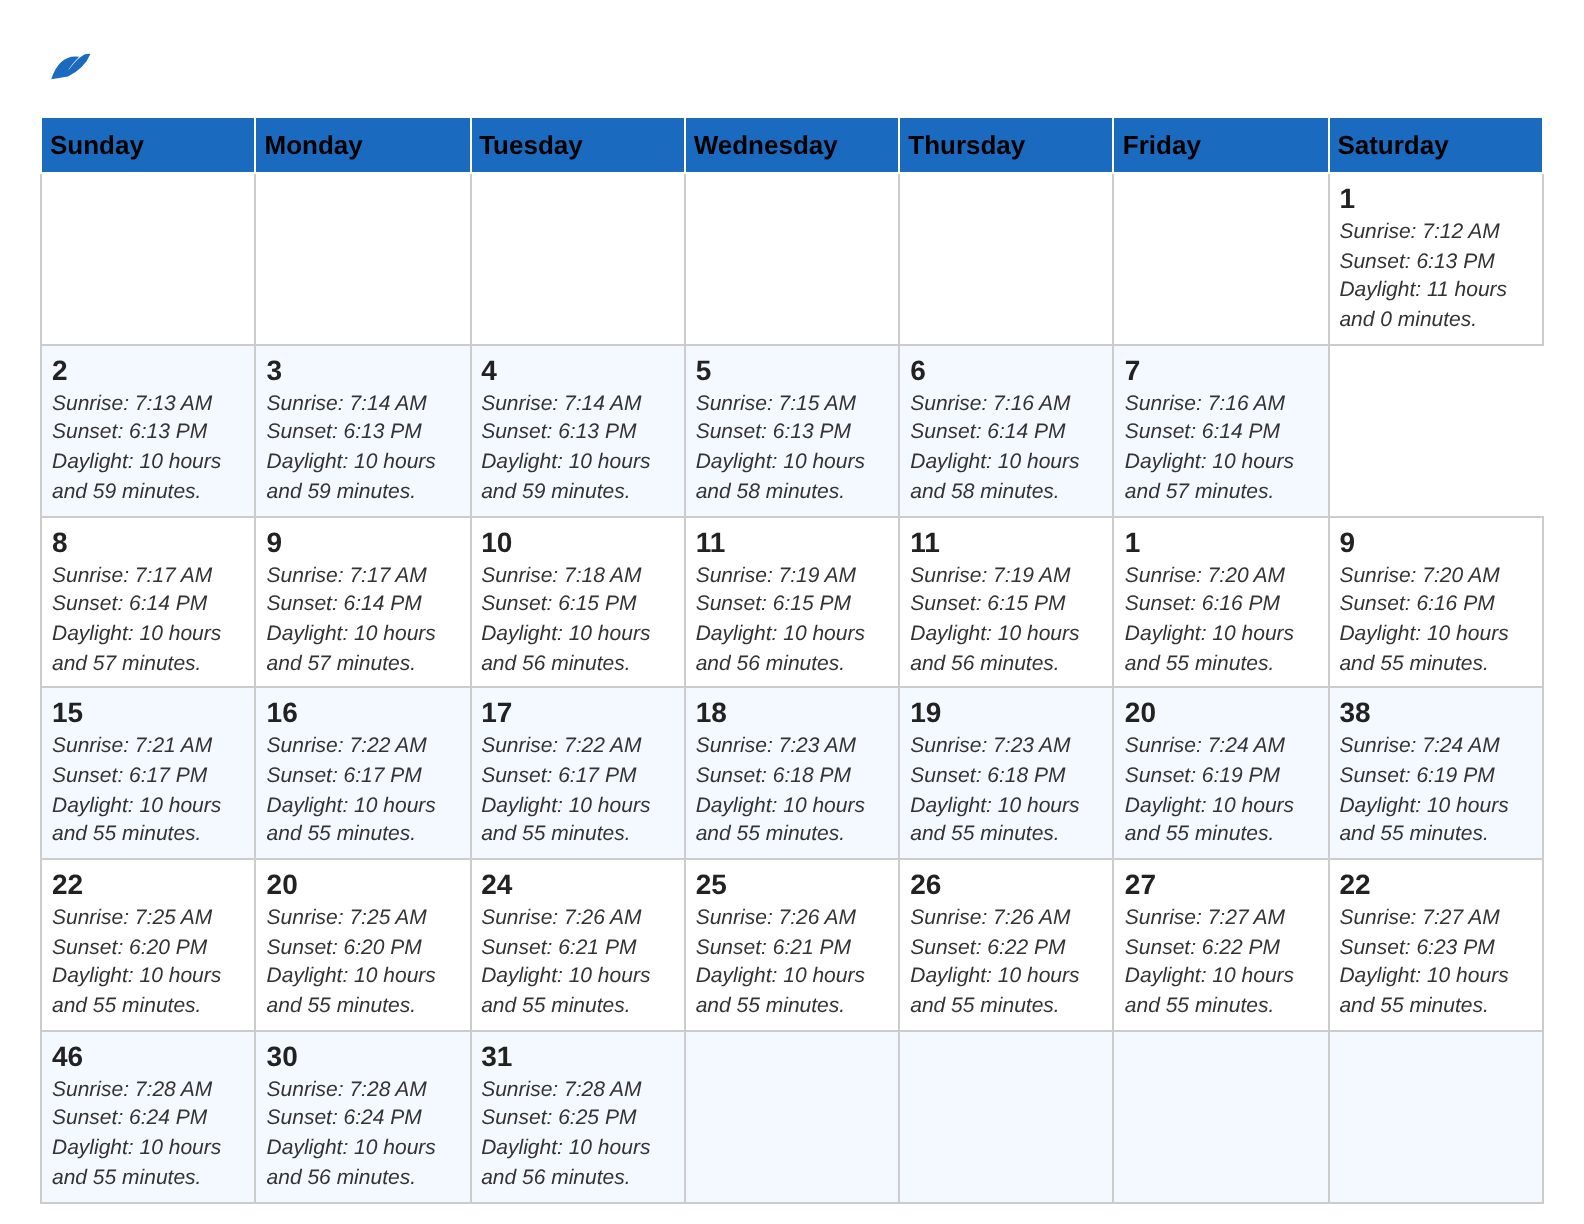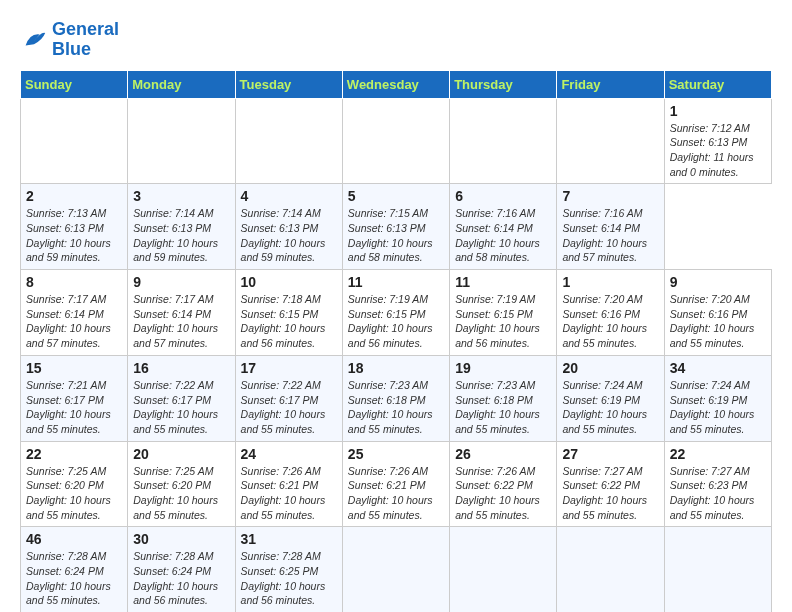--- a/index.html
+++ b/index.html
@@ -46,21 +46,21 @@
       font-size: 15px;
       color: #555;
     }
     table {
       width: 100%;
       border-collapse: collapse;
       font-size: 11px;
     }
     thead tr th {
       background-color: #1a6bbf;
-      color: #bef264;
+      color: #000000;
       padding: 6px 4px;
       text-align: left;
       font-size: 13px;
       font-weight: bold;
       border: 1px solid #fff;
     }
     td {
       border: 1px solid #ccc;
       padding: 4px 5px;
       vertical-align: top;
@@ -90,26 +90,20 @@
     }
   </style>
 </head>
 <body>
 
 <div class="header">
   <div class="logo">
     <svg class="logo-bird" viewBox="0 0 40 40">
       <path d="M8,28 Q14,10 28,12 Q22,18 20,22 Q30,8 36,10 Q32,20 20,26 Z" fill="#1a6bbf"></path>
     </svg>
-    <div>
-      <div class="logo-text">
-        <span>General</span><br>
-        <span>Blue</span>
-      </div>
-    </div>
   </div>
   <div class="title-area">
     <div class="month-title"></div>
     <div class="location"></div>
   </div>
 </div>
 
 <table>
   <thead>
     <tr>
@@ -149,21 +143,21 @@
         <td><span class="day-num">1</span><span class="day-info">Sunrise: 7:20 AM<br>Sunset: 6:16 PM<br>Daylight: 10 hours and 55 minutes.</span></td>
         <td><span class="day-num">9</span><span class="day-info">Sunrise: 7:20 AM<br>Sunset: 6:16 PM<br>Daylight: 10 hours and 55 minutes.</span></td>
       </tr>
       <tr>
         <td><span class="day-num">15</span><span class="day-info">Sunrise: 7:21 AM<br>Sunset: 6:17 PM<br>Daylight: 10 hours and 55 minutes.</span></td>
         <td><span class="day-num">16</span><span class="day-info">Sunrise: 7:22 AM<br>Sunset: 6:17 PM<br>Daylight: 10 hours and 55 minutes.</span></td>
         <td><span class="day-num">17</span><span class="day-info">Sunrise: 7:22 AM<br>Sunset: 6:17 PM<br>Daylight: 10 hours and 55 minutes.</span></td>
         <td><span class="day-num">18</span><span class="day-info">Sunrise: 7:23 AM<br>Sunset: 6:18 PM<br>Daylight: 10 hours and 55 minutes.</span></td>
         <td><span class="day-num">19</span><span class="day-info">Sunrise: 7:23 AM<br>Sunset: 6:18 PM<br>Daylight: 10 hours and 55 minutes.</span></td>
         <td><span class="day-num">20</span><span class="day-info">Sunrise: 7:24 AM<br>Sunset: 6:19 PM<br>Daylight: 10 hours and 55 minutes.</span></td>
-        <td><span class="day-num">34</span><span class="day-info">Sunrise: 7:24 AM<br>Sunset: 6:19 PM<br>Daylight: 10 hours and 55 minutes.</span></td>
+        <td><span class="day-num">38</span><span class="day-info">Sunrise: 7:24 AM<br>Sunset: 6:19 PM<br>Daylight: 10 hours and 55 minutes.</span></td>
       </tr>
       <tr>
         <td><span class="day-num">22</span><span class="day-info">Sunrise: 7:25 AM<br>Sunset: 6:20 PM<br>Daylight: 10 hours and 55 minutes.</span></td>
         <td><span class="day-num">20</span><span class="day-info">Sunrise: 7:25 AM<br>Sunset: 6:20 PM<br>Daylight: 10 hours and 55 minutes.</span></td>
         <td><span class="day-num">24</span><span class="day-info">Sunrise: 7:26 AM<br>Sunset: 6:21 PM<br>Daylight: 10 hours and 55 minutes.</span></td>
         <td><span class="day-num">25</span><span class="day-info">Sunrise: 7:26 AM<br>Sunset: 6:21 PM<br>Daylight: 10 hours and 55 minutes.</span></td>
         <td><span class="day-num">26</span><span class="day-info">Sunrise: 7:26 AM<br>Sunset: 6:22 PM<br>Daylight: 10 hours and 55 minutes.</span></td>
         <td><span class="day-num">27</span><span class="day-info">Sunrise: 7:27 AM<br>Sunset: 6:22 PM<br>Daylight: 10 hours and 55 minutes.</span></td>
         <td><span class="day-num">22</span><span class="day-info">Sunrise: 7:27 AM<br>Sunset: 6:23 PM<br>Daylight: 10 hours and 55 minutes.</span></td>
       </tr>

